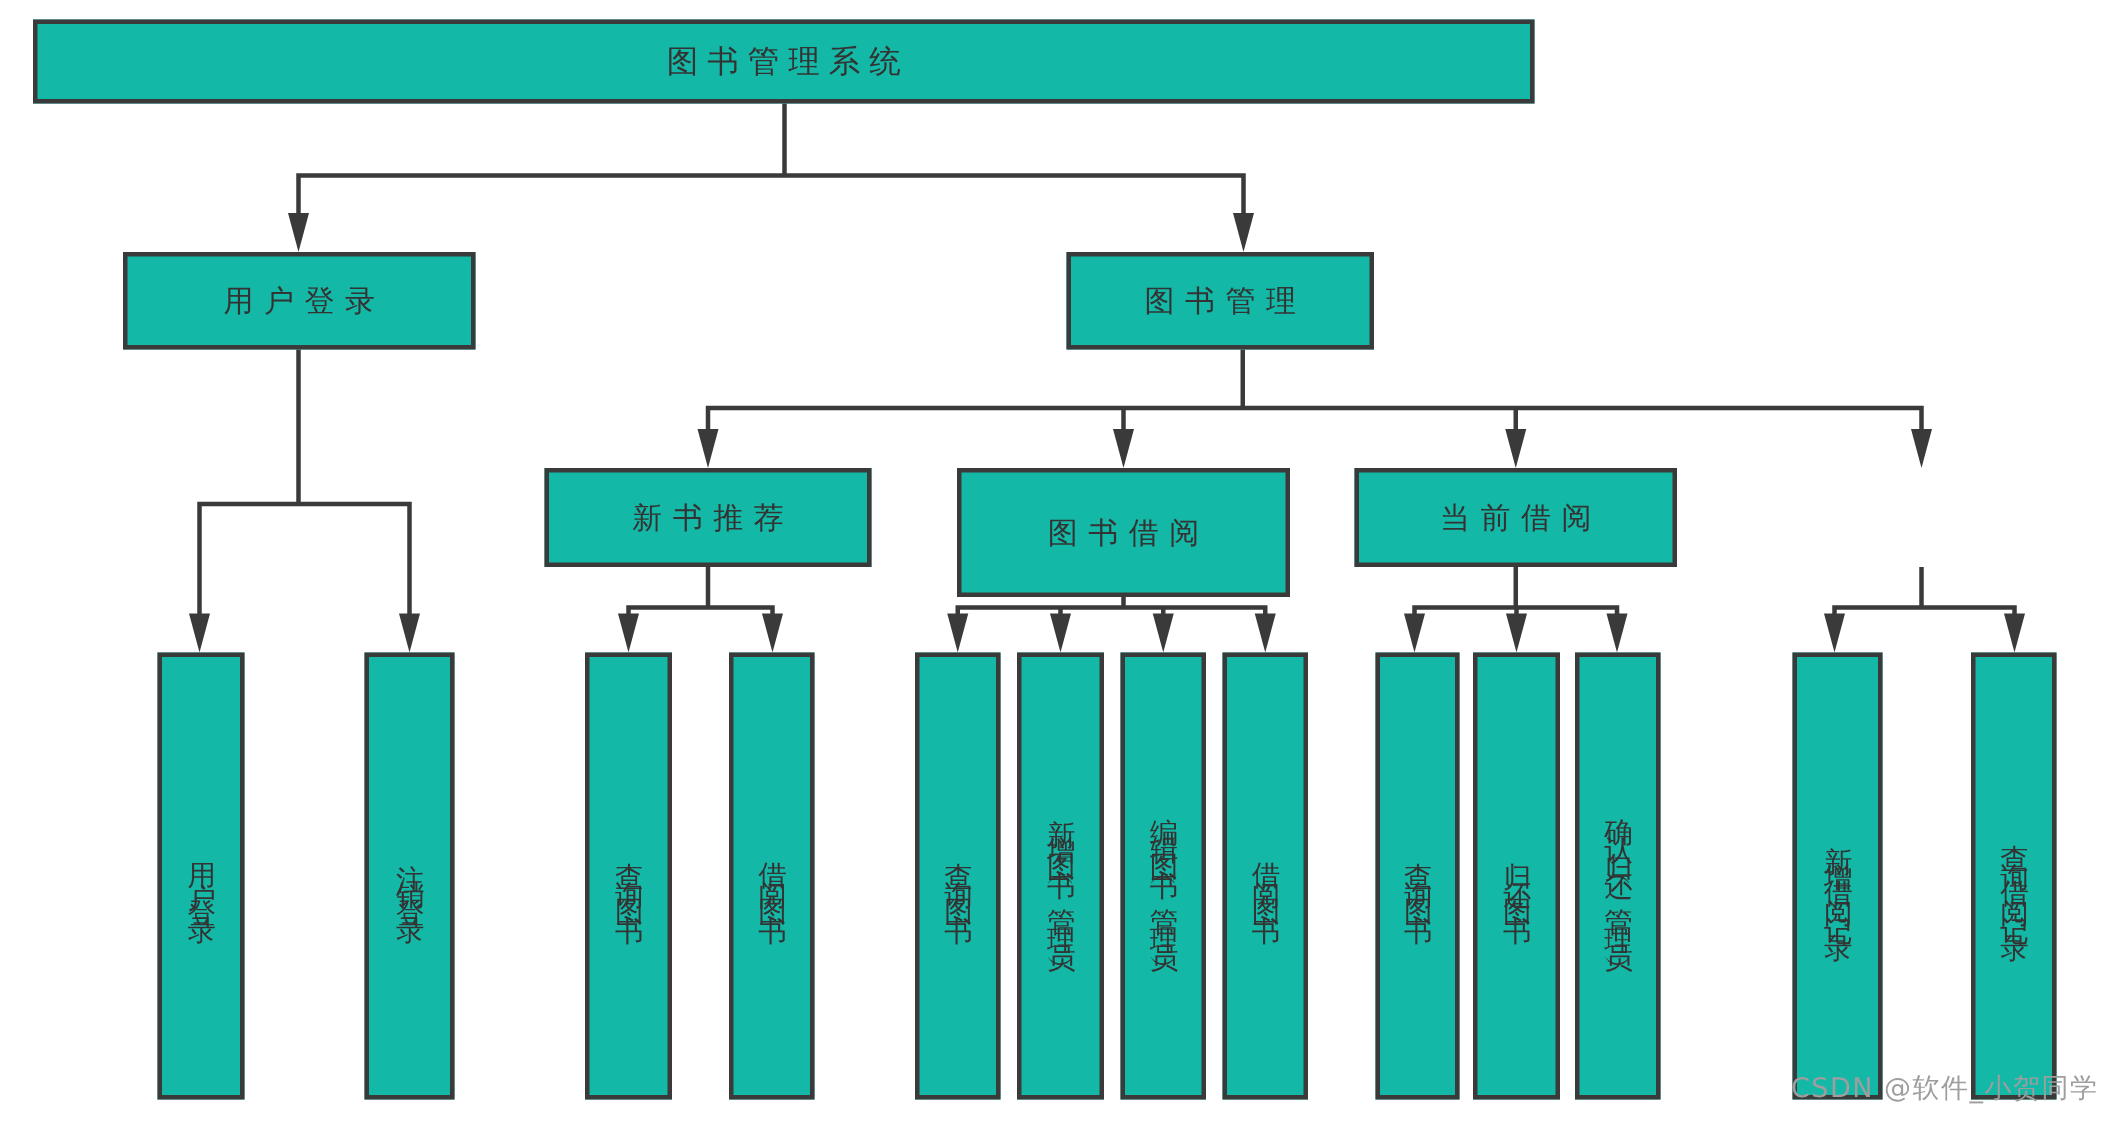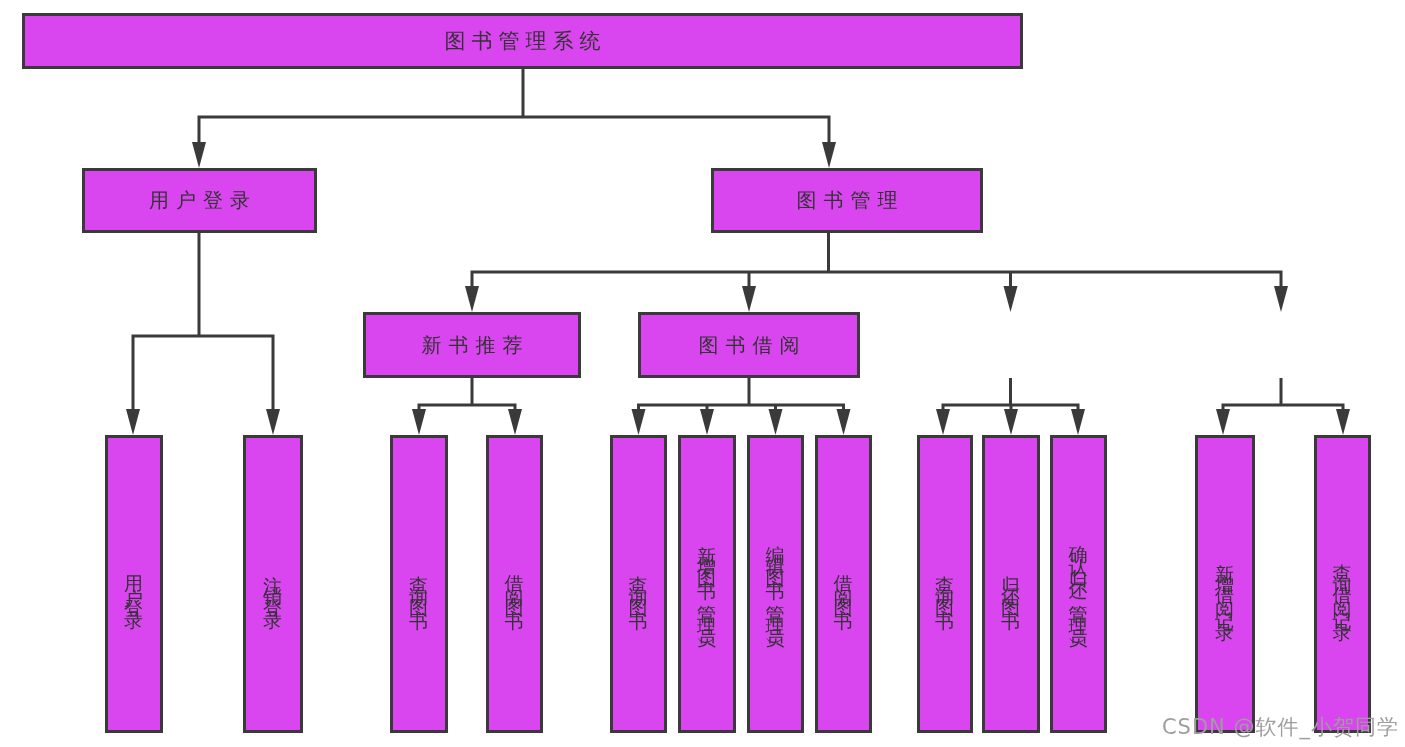--- a/index.html
+++ b/index.html
@@ -22,21 +22,21 @@
   }
   svg.connectors path{
     stroke:var(--line);stroke-width:3;fill:none;
   }
   svg.connectors polygon{
     fill:var(--line);stroke:none;
   }
   .box{
     position:absolute;
     box-sizing:border-box;
-    background:#d946ef;
+    background:#14b8a6;
     border:3px solid var(--line);
     display:flex;align-items:center;justify-content:center;
     color:var(--text);
     z-index:1;
   }
   .box.h span{
     font-size:20px;
     letter-spacing:7px;
     margin-right:-7px;
     white-space:nowrap;
@@ -47,21 +47,21 @@
     writing-mode:vertical-rl;
     text-orientation:mixed;
     font-size:19px;
     letter-spacing:12px;
     line-height:1.1;
     white-space:nowrap;
   }
   .watermark{
     position:absolute;
     right:6px;top:713px;
-    font-size:21px;
+    font-size:18px;
     letter-spacing:1px;
     color:var(--wm);
     z-index:5;
     white-space:nowrap;
   }
 </style>
 </head>
 <body>
 
 <div class="stage">
@@ -114,29 +114,32 @@
     <polygon points="1336,409 1350,409 1343,435"></polygon>
   </svg>
 
   <div class="box h root" style="left:22px;top:13px;width:1001px;height:56px;">
     <span>图书管理系统</span>
   </div>
 
   <div class="box h" style="left:82px;top:168px;width:235px;height:65px;">
     <span>用户登录</span>
   </div>
-  <div class="box h" style="left:711px;top:168px;width:272px;height:65px;">
+  <div class="box h" style="left:711px;top:168px;width:205px;height:65px;">
     <span>图书管理</span>
   </div>
 
   <div class="box h" style="left:363px;top:312px;width:218px;height:66px;justify-content:center;">
     <span>新书推荐</span>
   </div>
-  <div class="box h" style="left:638px;top:312px;width:222px;height:66px;">
+  <div class="box h" style="left:638px;top:312px;width:222px;height:86px;">
     <span>图书借阅</span>
+  </div>
+  <div class="box h" style="left:903px;top:312px;width:215px;height:66px;">
+    <span>当前借阅</span>
   </div>
 
   <div class="box leaf" style="left:105px;width:58px;">
     <span>用户登录</span>
   </div>
   <div class="box leaf" style="left:243px;width:60px;">
     <span>注销登录</span>
   </div>
 
   <div class="box leaf" style="left:390px;width:58px;">

